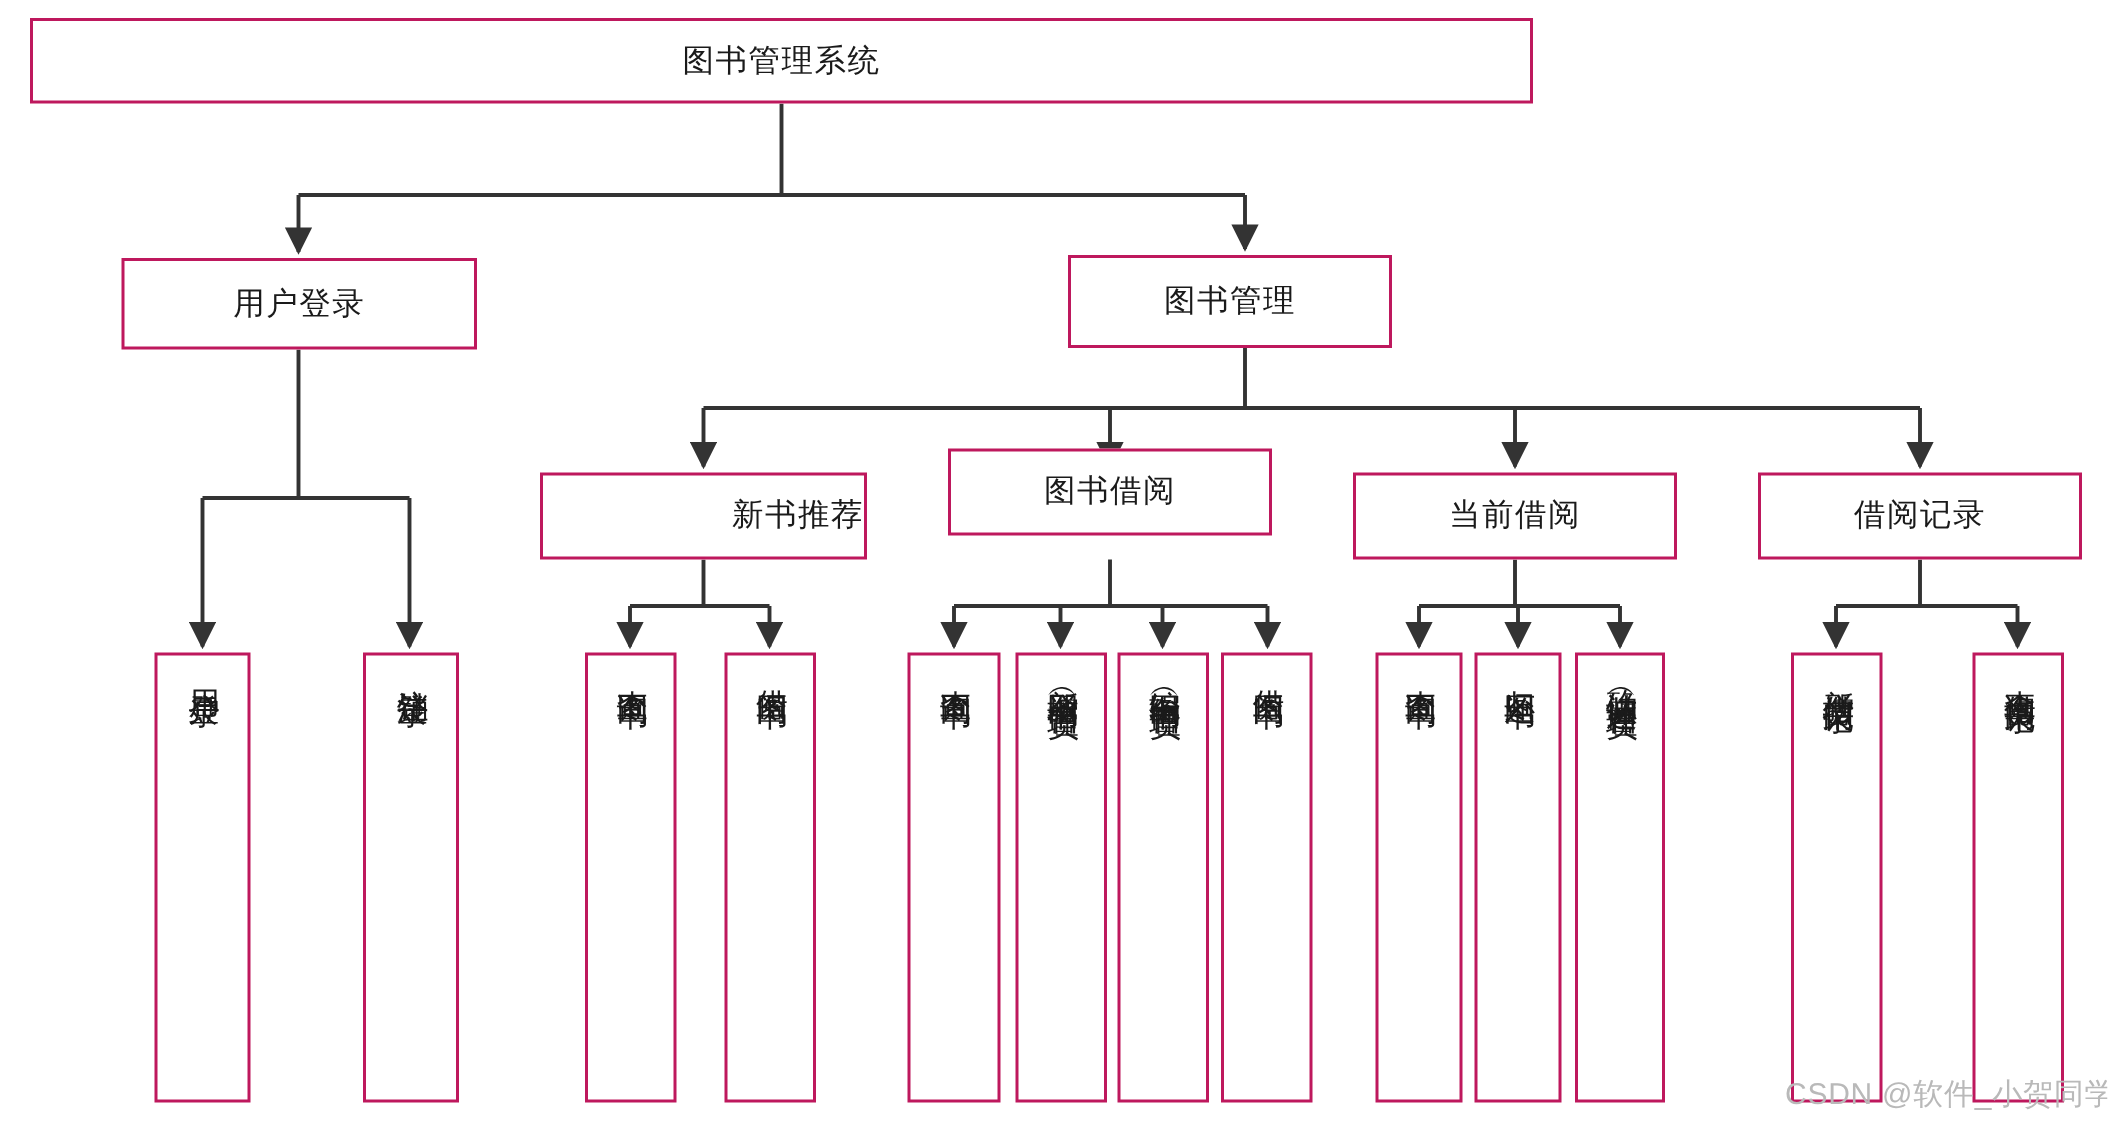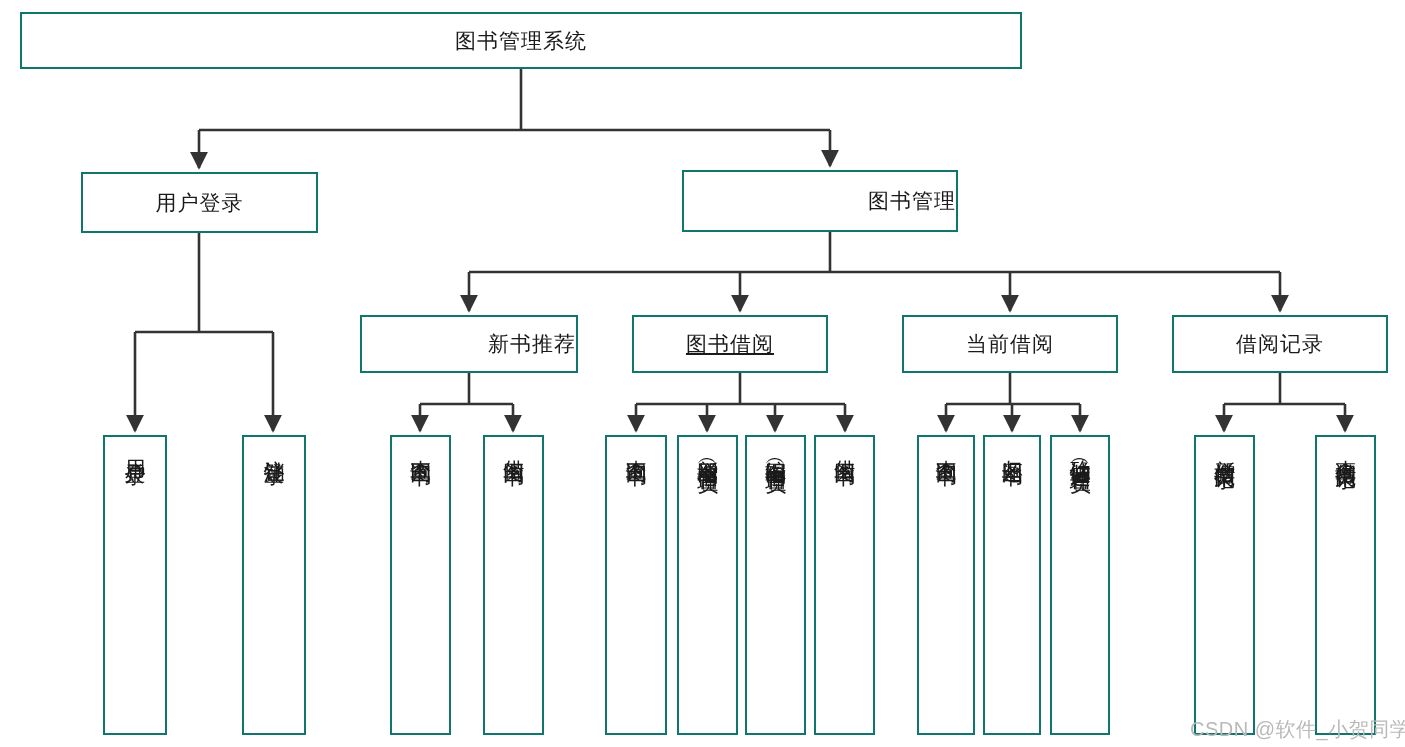--- a/index.html
+++ b/index.html
@@ -22,21 +22,21 @@
     left: 0;
     top: 0;
     width: 1405px;
     height: 747px;
     pointer-events: none;
   }
   .node {
     position: absolute;
     box-sizing: border-box;
     background: #ffffff;
-    border: 2px solid #0f766e;
+    border: 2px solid #be185d;
     display: flex;
     align-items: center;
     justify-content: center;
     color: #1a1a1a;
   }
   .node-h {
     font-size: 21px;
     letter-spacing: 1px;
     line-height: 1.2;
     white-space: nowrap;
@@ -118,29 +118,29 @@
   </svg>
 
   <div class="node node-h" style="left:20px; top:12px; width:1002px; height:57px;">
     <span>图书管理系统</span>
   </div>
 
   <div class="node node-h" style="left:81px; top:172px; width:237px; height:61px;">
     <span>用户登录</span>
   </div>
 
-  <div class="node node-h" style="left:682px; top:170px; width:276px; height:62px;justify-content:flex-end;">
+  <div class="node node-h" style="left:712px; top:170px; width:216px; height:62px;">
     <span>图书管理</span>
   </div>
 
   <div class="node node-h" style="left:360px; top:315px; width:218px; height:58px;justify-content:flex-end;">
     <span>新书推荐</span>
   </div>
 
-  <div class="node node-h" style="left:632px; top:315px; width:196px; height:58px;text-decoration:underline;">
+  <div class="node node-h" style="left:632px; top:299px; width:216px; height:58px;">
     <span>图书借阅</span>
   </div>
 
   <div class="node node-h" style="left:902px; top:315px; width:216px; height:58px;">
     <span>当前借阅</span>
   </div>
 
   <div class="node node-h" style="left:1172px; top:315px; width:216px; height:58px;text-align:right;">
     <span>借阅记录</span>
   </div>

